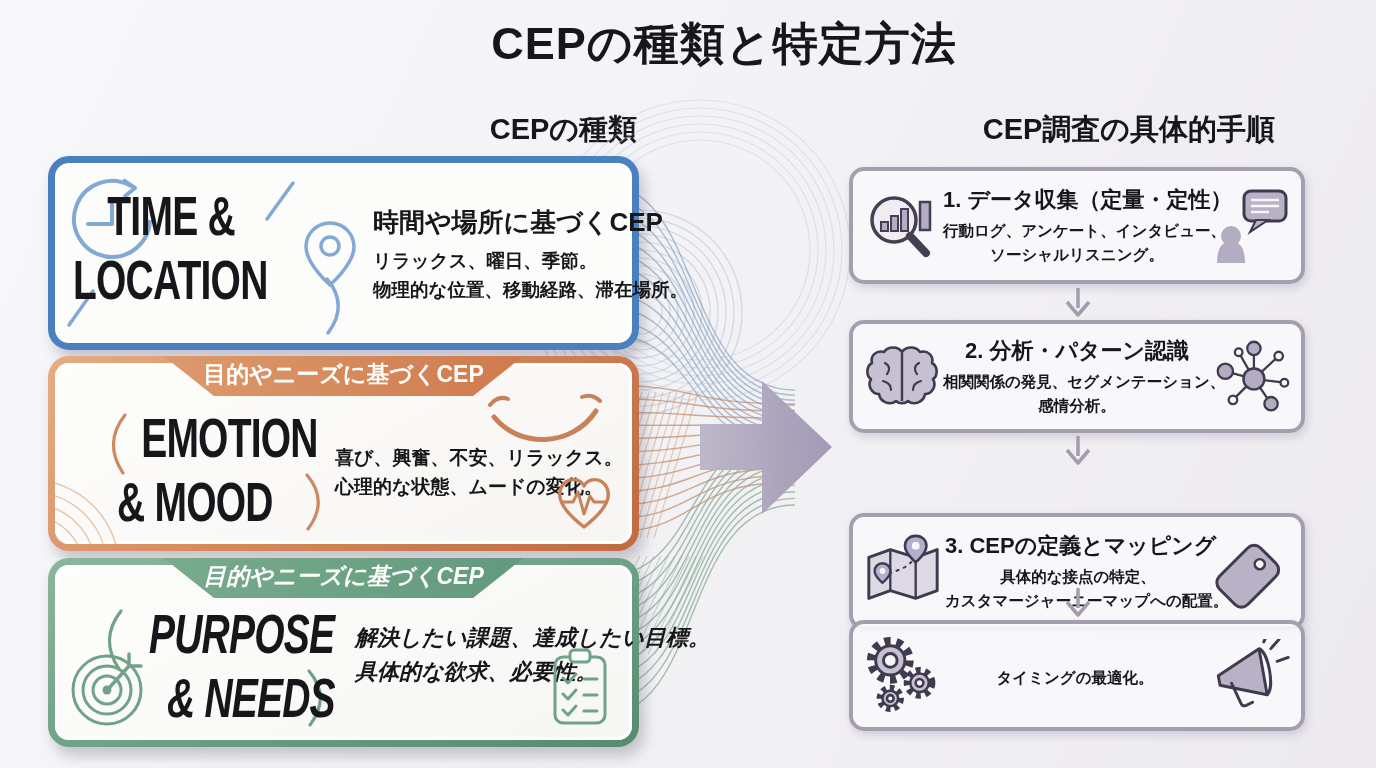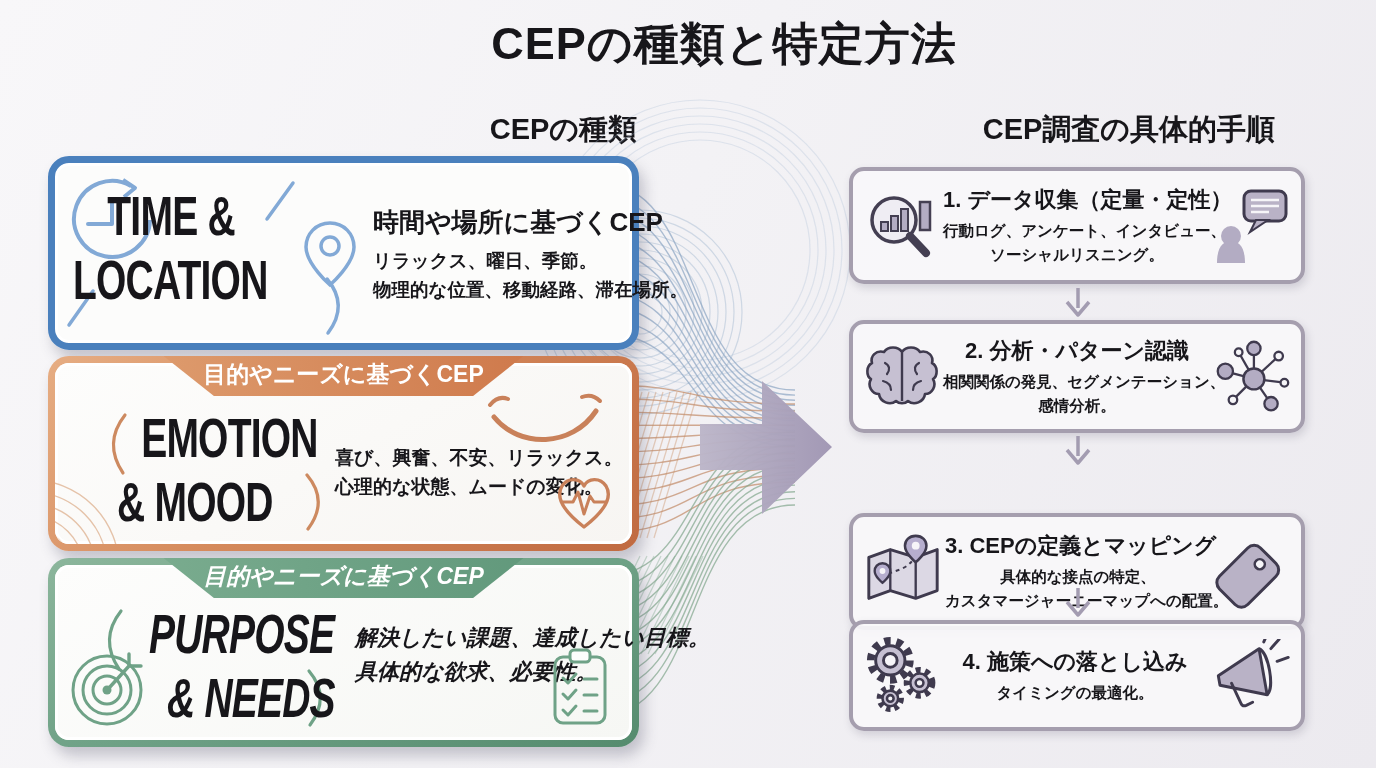--- a/index.html
+++ b/index.html
@@ -351,21 +351,20 @@
       <circle cx="28" cy="27" r="7" fill="#f6f5f8" stroke="#3f3a4e" stroke-width="3"></circle>
       <circle cx="58" cy="50" r="13" fill="none" stroke="#3f3a4e" stroke-width="6.5" stroke-dasharray="5 4.5"></circle>
       <circle cx="58" cy="50" r="9.5" fill="#c6c0d2" stroke="#3f3a4e" stroke-width="2.6"></circle>
       <circle cx="58" cy="50" r="4" fill="#f6f5f8" stroke="#3f3a4e" stroke-width="2.6"></circle>
       <circle cx="28" cy="66" r="11" fill="none" stroke="#3f3a4e" stroke-width="6" stroke-dasharray="4.5 4"></circle>
       <circle cx="28" cy="66" r="8" fill="#c6c0d2" stroke="#3f3a4e" stroke-width="2.6"></circle>
       <circle cx="28" cy="66" r="3.4" fill="#f6f5f8" stroke="#3f3a4e" stroke-width="2.6"></circle>
     </svg>
   </div>
   <div class="step-text">
-    <div class="step-title">4. 施策への落とし込み</div>
     <div class="step-desc">
       <div>タイミングの最適化。</div>
     </div>
   </div>
   <div class="step-icon">
     <svg width="86" height="74" viewBox="0 0 88 76">
       <g transform="rotate(-10 44 38)">
         <path d="M12 32 L58 12 V60 L12 42 Z" fill="#b9b2c6" stroke="#3f3a4e" stroke-width="3" stroke-linejoin="round"></path>
         <path d="M58 12 C67 18 67 54 58 60" fill="none" stroke="#3f3a4e" stroke-width="3"></path>
         <path d="M24 42 L30 64 q1 4 5 3 l7 -2" fill="none" stroke="#3f3a4e" stroke-width="3" stroke-linecap="round"></path>

